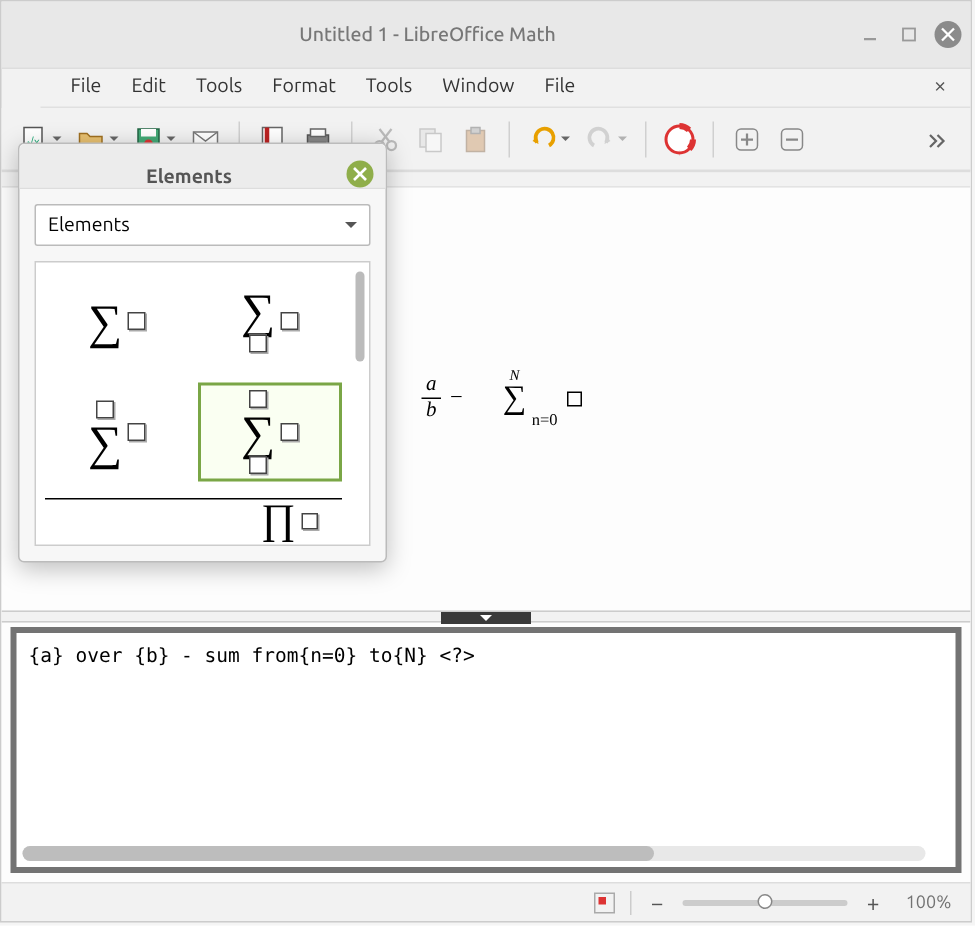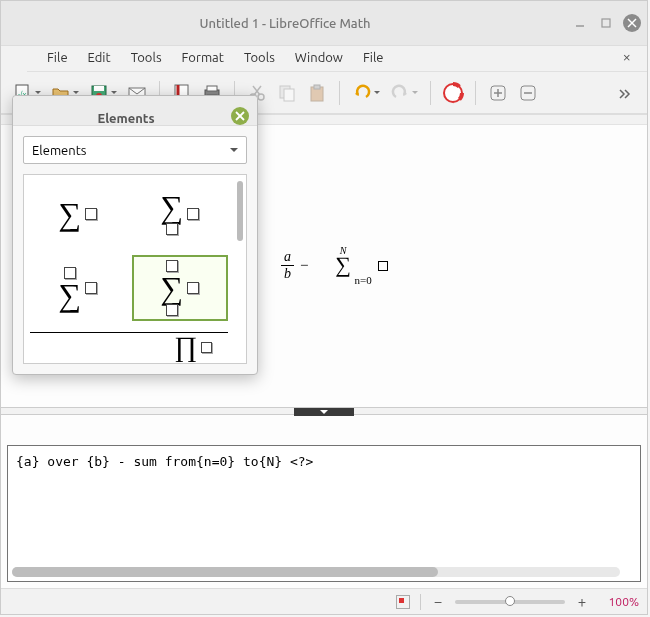--- a/index.html
+++ b/index.html
@@ -170,26 +170,25 @@
     border: 4px solid transparent;
     border-top-color: #fff;
     margin-top: 3px;
   }
   
   .command-pane {
     position: absolute;
     left: 6px; right: 6px;
     top: 303px; bottom: 6px;
     background: #fff;
-    border: 1px solid #737373;
+    border: 4px solid #737373;
     font-family: "DejaVu Sans Mono", monospace;
     font-size: 13px;
     padding: 8px;
     overflow: hidden;
-    margin-top: 27px;
   }
   .command-pane .hscroll {
     position: absolute;
     left: 4px; right: 20px; bottom: 4px;
     height: 10px;
     background: #e8e8e8;
     border-radius: 5px;
   }
   .command-pane .hscroll .thumb {
     position: absolute;
@@ -538,21 +537,21 @@
 
   <div class="statusbar">
     <div class="flex"></div>
     <div class="redmark"></div>
     <div style="width:1px;height:16px;background:#ccc"></div>
     <div class="zoombtn">−</div>
     <div class="zoom-slider">
       <div class="knob"></div>
     </div>
     <div class="zoombtn">+</div>
-    <div style="font-size:12px;color:#be185d;min-width:40px;text-align:right">100%</div>
+    <div style="font-size:12px;color:#737373;min-width:40px;text-align:center">100%</div>
   </div>
 </div>
 
 <div class="floating-panel">
   <div class="fp-title">
     <div class="t">Elements</div>
     <div class="closebtn">
       <svg width="10" height="10">
           <line x1="1" y1="1" x2="9" y2="9" stroke="#fff" stroke-width="1.8"></line>
           <line x1="9" y1="1" x2="1" y2="9" stroke="#fff" stroke-width="1.8"></line>

